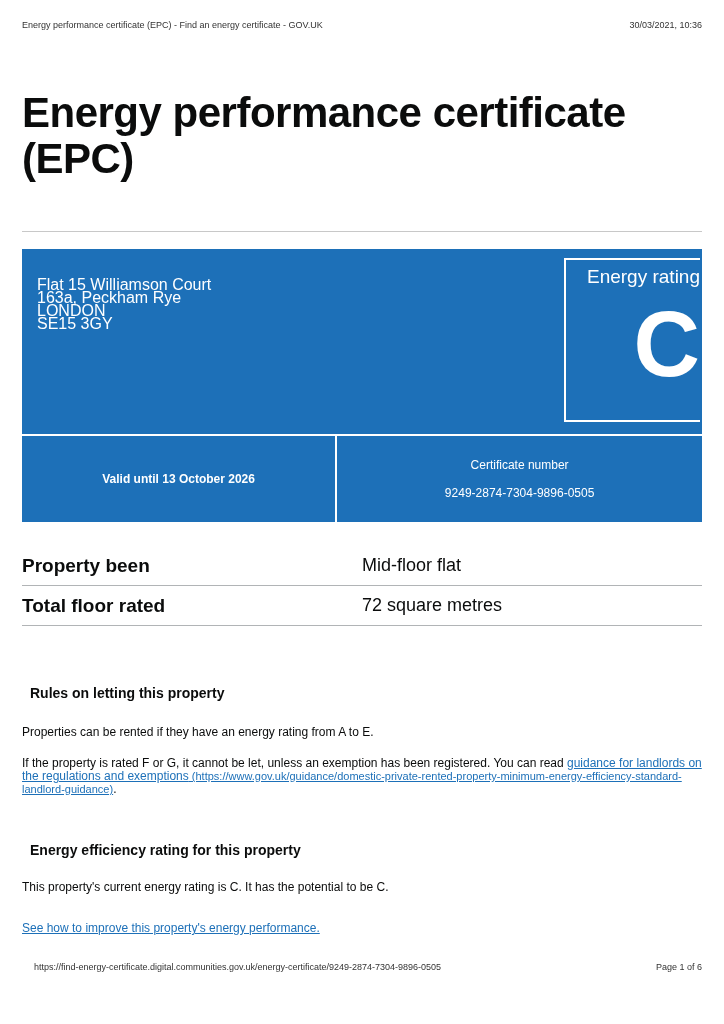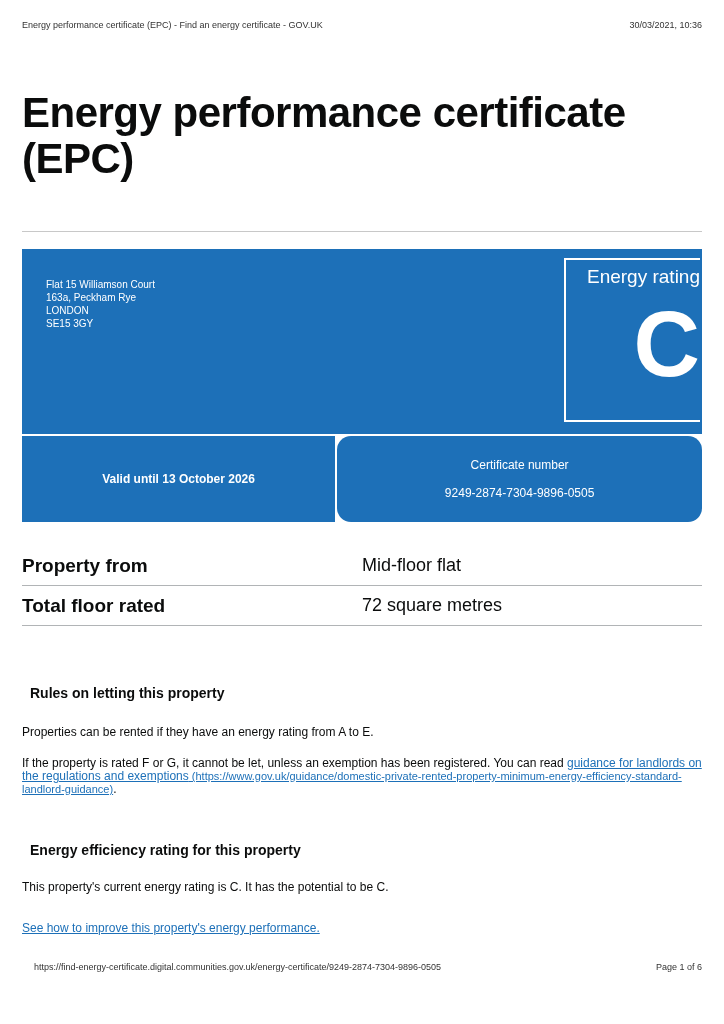--- a/index.html
+++ b/index.html
@@ -6,30 +6,30 @@
   body { width: 724px; height: 1024px; position: relative; overflow: hidden;
          font-family: "Liberation Sans", sans-serif; color: #0b0c0c; }
   .print-header { position: absolute; top: 20px; left: 22px; right: 22px; height: 14px;
                   font-size: 9px; color: #333; display: flex; justify-content: space-between; }
   .print-footer { position: absolute; top: 962px; left: 34px; right: 22px; height: 14px;
                   font-size: 9px; color: #333; display: flex; justify-content: space-between; }
   .page-title { position: absolute; top: 90px; left: 22px; width: 680px; margin: 0;
                 font-size: 42px; line-height: 46px; font-weight: bold; letter-spacing: -0.5px; }
   .title-rule { position: absolute; top: 231px; left: 22px; width: 680px; height: 1px; background: #c8c8c8; }
   .epc-top { position: absolute; top: 249px; left: 22px; width: 680px; height: 185px; background: #1d70b8; }
-  .address { position: absolute; top: 29px; left: 24px; color: #fff; font-size: 10px; line-height: 13px; }
+  .address { position: absolute; top: 29px; left: 15px; color: #fff; font-size: 16px; line-height: 13px; }
   .rating-box { position: absolute; top: 9px; left: 542px; width: 136px; height: 164px;
                 border: 2px solid #fff; border-right: none; box-sizing: border-box; color: #fff; text-align: right; }
   .rating-label { display: block; font-size: 19px; margin-top: 6px; }
   .rating-letter { display: block; font-size: 92px; font-weight: bold; line-height: 92px; margin-top: 10px; }
   .epc-bottom { position: absolute; top: 436px; left: 22px; width: 680px; height: 86px; display: flex; }
   .cell { background: #1d70b8; color: #fff; text-align: center; height: 86px; display: flex;
           flex-direction: column; justify-content: center; }
   .cell-valid { width: 340px; margin-right: 2px; font-size: 12px; font-weight: bold; }
-  .cell-cert { width: 396px; font-size: 12px; border-radius: 14px; }
+  .cell-cert { width: 396px; font-size: 12px; }
   .cert-number { font-weight: normal; margin-top: 14px; }
   .summary { position: absolute; top: 546px; left: 22px; width: 680px; }
   .summary-row { display: flex; height: 39px; align-items: center; border-bottom: 1px solid #b1b4b6; }
   .summary-key { width: 340px; font-size: 19px; font-weight: bold; }
   .summary-val { font-size: 18px; }
   .section { position: absolute; left: 22px; width: 680px; font-size: 12px; line-height: 13px; }
   .h3 { font-size: 14px; font-weight: bold; margin: 8px; }
   a.link { color: #1d70b8; text-decoration: underline; }
   .crop { position: absolute; left: 0; top: 0; width: 22px; height: 1024px; background: #fff; }
 </style>
@@ -62,21 +62,21 @@
     <span>Valid until 13 October 2026</span>
   </div>
   <div class="cell cell-cert">
     <span>Certificate number</span>
     <span class="cert-number">9249-2874-7304-9896-0505</span>
   </div>
 </div>
 
 <div class="summary">
   <div class="summary-row">
-    <span class="summary-key">Property from</span>
+    <span class="summary-key">Property been</span>
     <span class="summary-val">Mid-floor flat</span>
   </div>
   <div class="summary-row">
     <span class="summary-key">Total floor rated</span>
     <span class="summary-val">72 square metres</span>
   </div>
 </div>
 
 <div class="section" style="top:679px;">
   <h3 class="h3">Rules on letting this property</h3>

